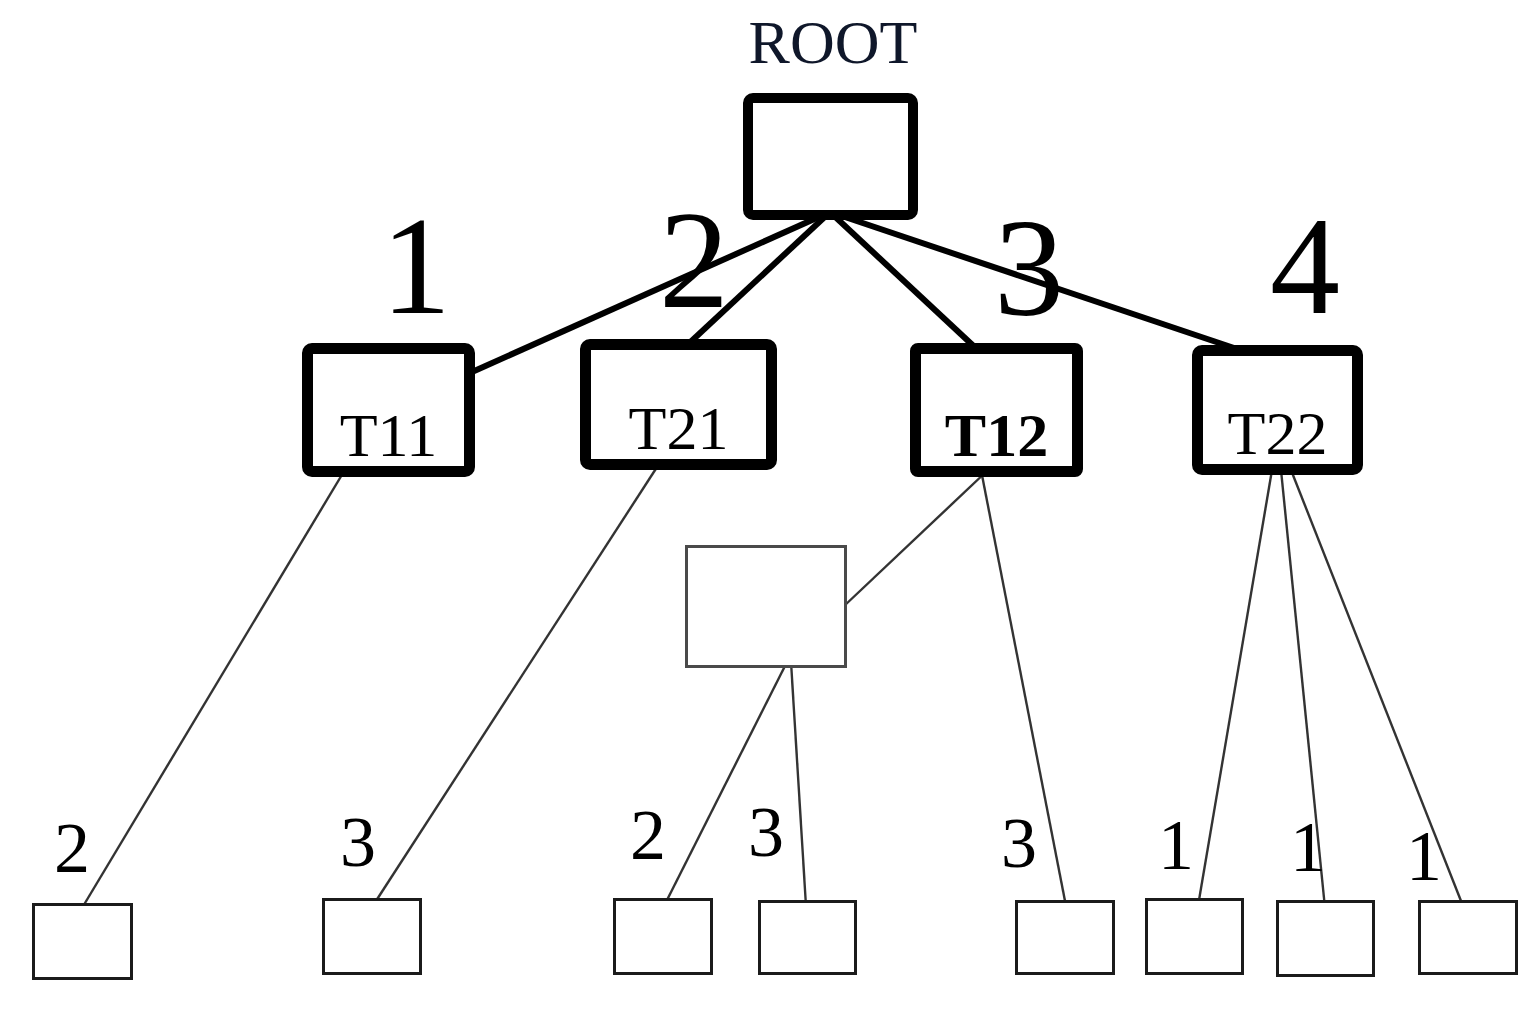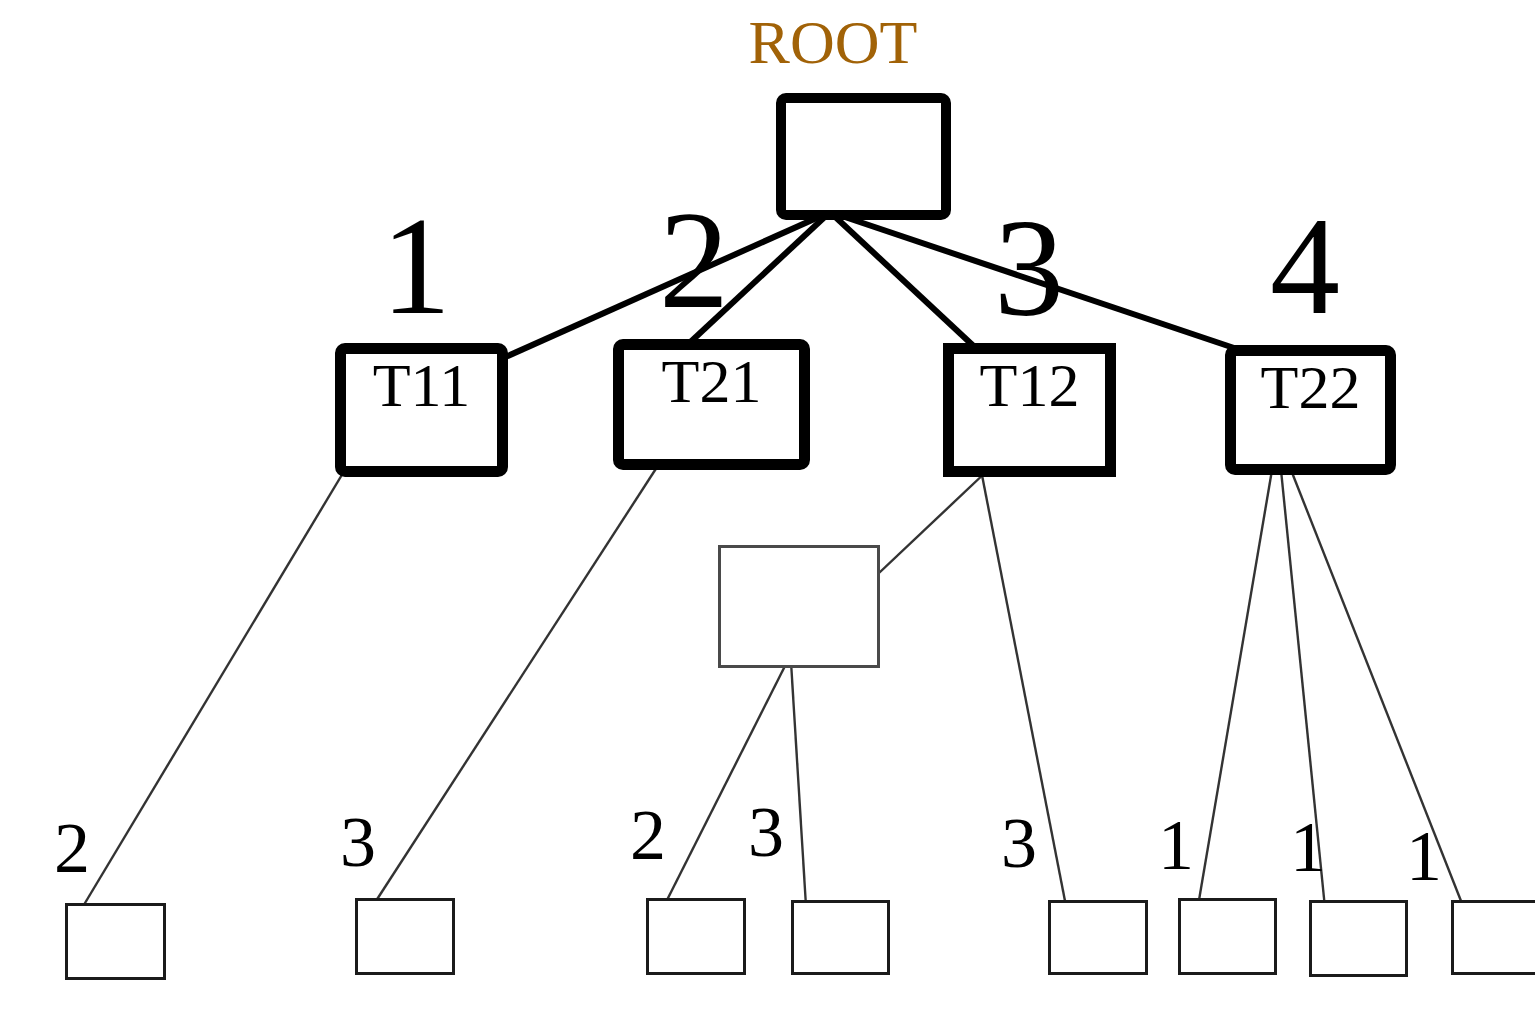--- a/index.html
+++ b/index.html
@@ -22,33 +22,32 @@
     width: 1535px;
     height: 1015px;
     z-index: 1;
   }
   .node {
     position: absolute;
     background: #ffffff;
     box-sizing: border-box;
     border-style: solid;
     display: flex;
-    align-items: flex-start;
+    align-items: flex-end;
     justify-content: center;
     z-index: 2;
-    margin-left: 33px;
   }
   .node-label {
     color: #000000;
     line-height: 1;
   }
   .caption, .edge-label {
     position: absolute;
     transform: translateX(-50%);
-    color: #a16207;
+    color: #0f172a;
     line-height: 1;
     white-space: nowrap;
     z-index: 3;
   }
   #root-caption {
     left: 833px;
     top: 11px;
     font-size: 62px;
   }
 </style>
@@ -73,21 +72,21 @@
     </svg>
   <div class="caption" id="root-caption">ROOT</div>
   <div id="node-layer">
       <div class="node" style="left: 743px; top: 93px; width: 175px; height: 127px; border-width: 10px; border-color: rgb(0, 0, 0); border-radius: 10px;"></div>
       <div class="node" style="left: 302px; top: 343px; width: 173px; height: 134px; border-width: 11px; border-color: rgb(0, 0, 0); border-radius: 10px;">
         <span class="node-label" style="font-size: 62px; color: rgb(0, 0, 0);">T11</span>
       </div>
       <div class="node" style="left: 580px; top: 339px; width: 197px; height: 131px; border-width: 11px; border-color: rgb(0, 0, 0); border-radius: 10px;">
         <span class="node-label" style="font-size: 62px; color: rgb(0, 0, 0);">T21</span>
       </div>
-      <div class="node" style="left: 910px; top: 343px; width: 173px; height: 134px; border-width: 11px; border-color: rgb(0, 0, 0); border-radius: 0;">
+      <div class="node" style="left: 910px; top: 343px; width: 173px; height: 134px; border-width: 11px; border-color: rgb(0, 0, 0); border-radius: 8px; font-weight: bold;">
         <span class="node-label" style="font-size: 62px; color: rgb(0, 0, 0);">T12</span>
       </div>
       <div class="node" style="left: 1192px; top: 345px; width: 171px; height: 130px; border-width: 11px; border-color: rgb(0, 0, 0); border-radius: 10px;">
         <span class="node-label" style="font-size: 62px; color: rgb(0, 0, 0);">T22</span>
       </div>
       <div class="node" style="left: 685px; top: 545px; width: 162px; height: 123px; border-width: 3px; border-color: rgb(74, 74, 74); border-radius: 0px;"></div>
       <div class="node" style="left: 32px; top: 903px; width: 101px; height: 77px; border-width: 3px; border-color: rgb(27, 27, 27); border-radius: 0px;"></div>
       <div class="node" style="left: 322px; top: 898px; width: 100px; height: 77px; border-width: 3px; border-color: rgb(27, 27, 27); border-radius: 0px;"></div>
       <div class="node" style="left: 613px; top: 898px; width: 100px; height: 77px; border-width: 3px; border-color: rgb(27, 27, 27); border-radius: 0px;"></div>
       <div class="node" style="left: 758px; top: 900px; width: 99px; height: 75px; border-width: 3px; border-color: rgb(27, 27, 27); border-radius: 0px;"></div>

